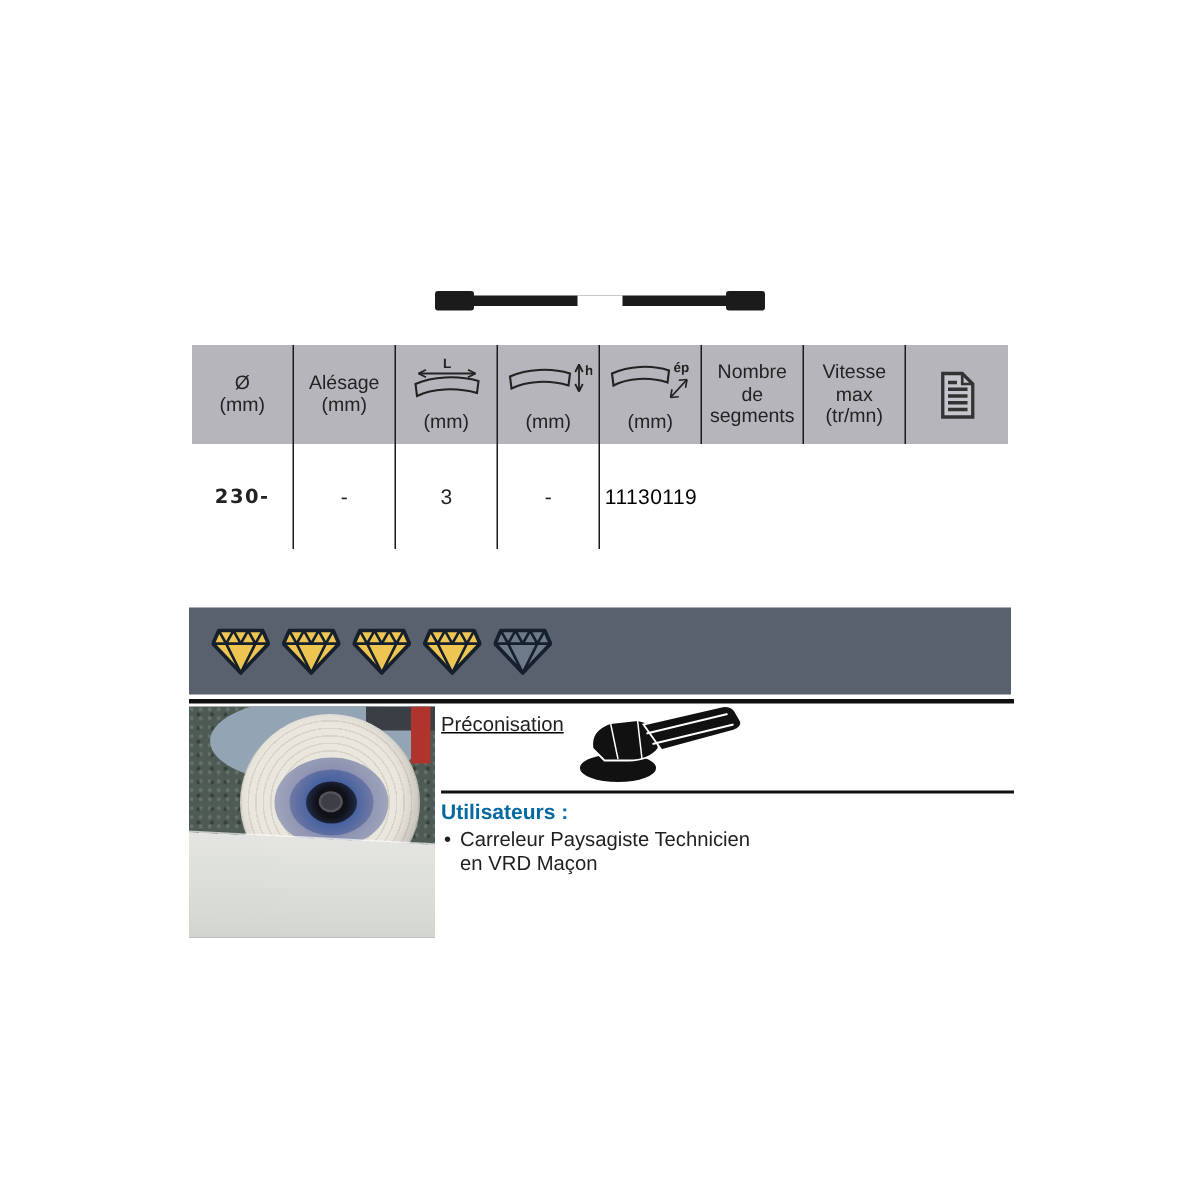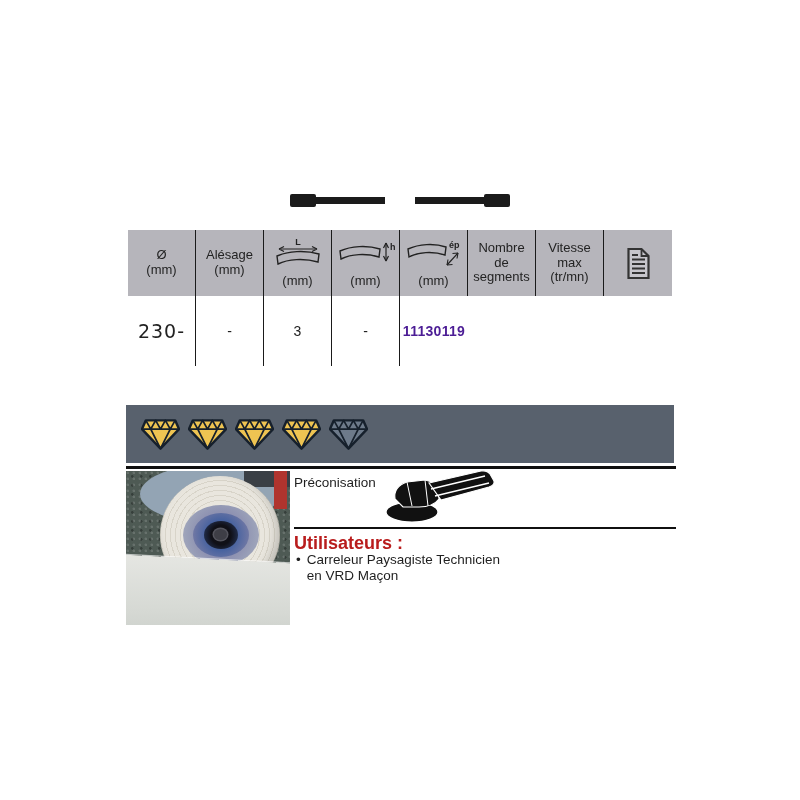--- a/index.html
+++ b/index.html
@@ -15,22 +15,22 @@
   .disc-bar .gap { position:absolute; left:50%; transform:translateX(-50%); top:3px; width:30px; height:7px; background:#ffffff; }
 
   
   .spec-table { position:absolute; left:128px; top:230px; display:grid; grid-template-columns:repeat(8, 68px); }
   .hcell { background:#b6b5bb; height:66px; border-right:1px solid #1a1a1a;
            display:flex; flex-direction:column; align-items:center; justify-content:center;
            font-size:13px; line-height:1.12; color:#232323; text-align:center; }
   .hcell.last, .dcell.last { border-right:none; }
   .dcell { background:#ffffff; height:70px; border-right:1px solid #1a1a1a;
            display:flex; align-items:center; justify-content:center; font-size:14px; color:#222; }
-  .dcell .val-diam { font-weight:400; letter-spacing:1px; font-family:"DejaVu Sans", sans-serif; font-size:19px; }
-  .dcell .val-ref { font-weight:bold; color:#4c1d95; font-size:14px; letter-spacing:0.3px; }
+  .dcell .val-diam { font-weight:700; letter-spacing:1px; font-family:"DejaVu Sans", sans-serif; font-size:13px; }
+  .dcell .val-ref { font-weight:normal; color:#000000; font-size:14px; letter-spacing:0.3px; }
   .seg-svg { display:block; margin-bottom:1px; }
 
   
   .banner { position:absolute; left:126px; top:405px; width:548px; height:58px; background:#58616d;
             display:flex; align-items:center; gap:8px; padding-left:15px; }
   .banner svg { display:block; }
   .banner-underline { position:absolute; left:126px; top:466px; width:550px; height:3px; background:#101010; }
 
   
   .photo { position:absolute; left:126px; top:471px; width:164px; height:154px; overflow:hidden;
@@ -52,25 +52,25 @@
                  background:radial-gradient(circle, #45619f 40%, #7d7fa6 90%); }
   .photo .hub3 { position:absolute; left:78px; top:50px; width:34px; height:28px; border-radius:50%;
                  background:radial-gradient(circle, #101017 45%, #2c3f6b 100%); }
   .photo .hub4 { position:absolute; left:88px; top:58px; width:13px; height:11px; border-radius:50%;
                  background:#3e3e46; box-shadow:0 0 0 1.5px #55555e; }
   .photo .slab { position:absolute; left:-8px; top:88px; width:180px; height:86px;
                  background:linear-gradient(178deg, #e5e6e2 0%, #d6d9d4 60%, #c9cdc8 100%);
                  transform:rotate(3deg); box-shadow:0 -1px 0 rgba(255,255,255,0.65); }
 
   
-  .info { position:absolute; left:294px; top:471px; width:382px; height:140px; }
+  .info { position:absolute; left:294px; top:471px; width:382px; height:140px;text-decoration:underline; }
   .prec-label { font-size:13.5px; color:#1f1f1f; line-height:1.28; padding-top:3px; }
   .grinder { position:absolute; left:90px; top:-3px; }
   .info-sep { position:absolute; left:0; top:56px; width:382px; height:2px; background:#101010; }
-  .users-title { position:absolute; left:0; top:62px; font-size:18px; font-weight:bold; color:#b91c1c; }
+  .users-title { position:absolute; left:0; top:62px; font-size:14px; font-weight:bold; color:#0369a1; }
   .users-item { position:absolute; left:2px; top:81px; display:flex; gap:6px; font-size:13.5px; color:#1f1f1f; line-height:1.22; }
   .users-item .txt { width:200px; }
 </style>
 </head>
 <body>
 
 <div class="page">
 
   <div class="disc-bar">
     <div class="mid"></div>

